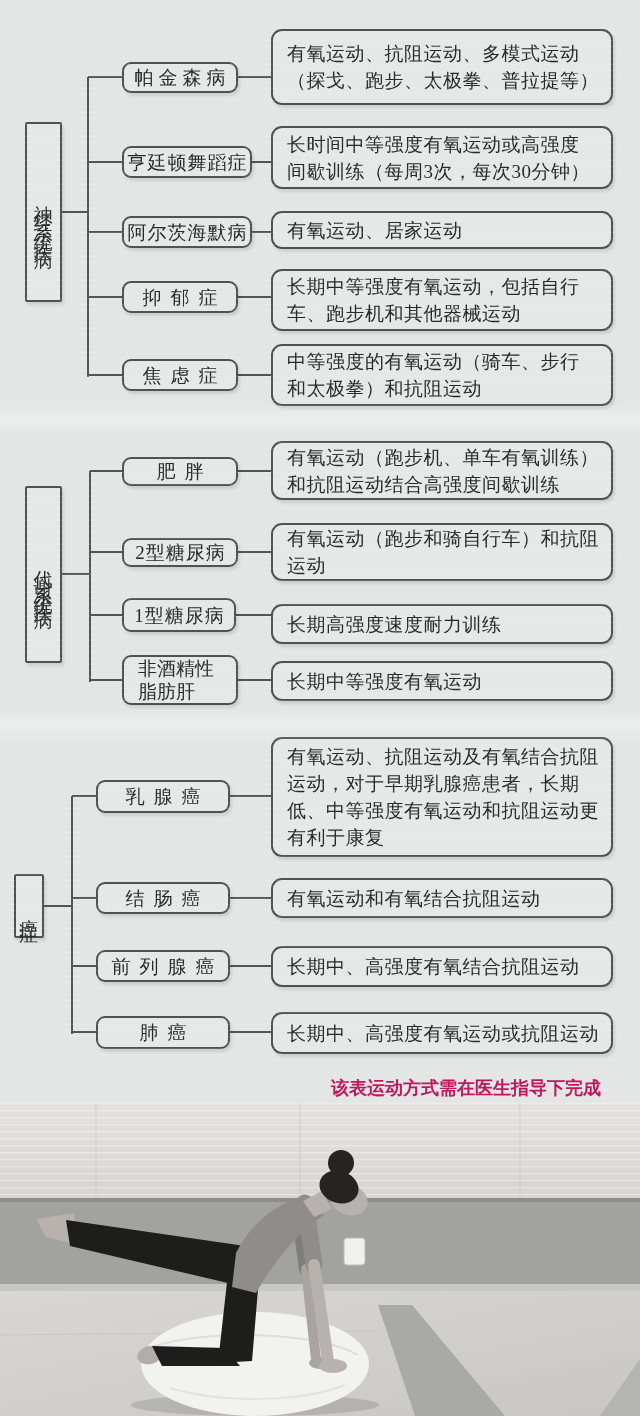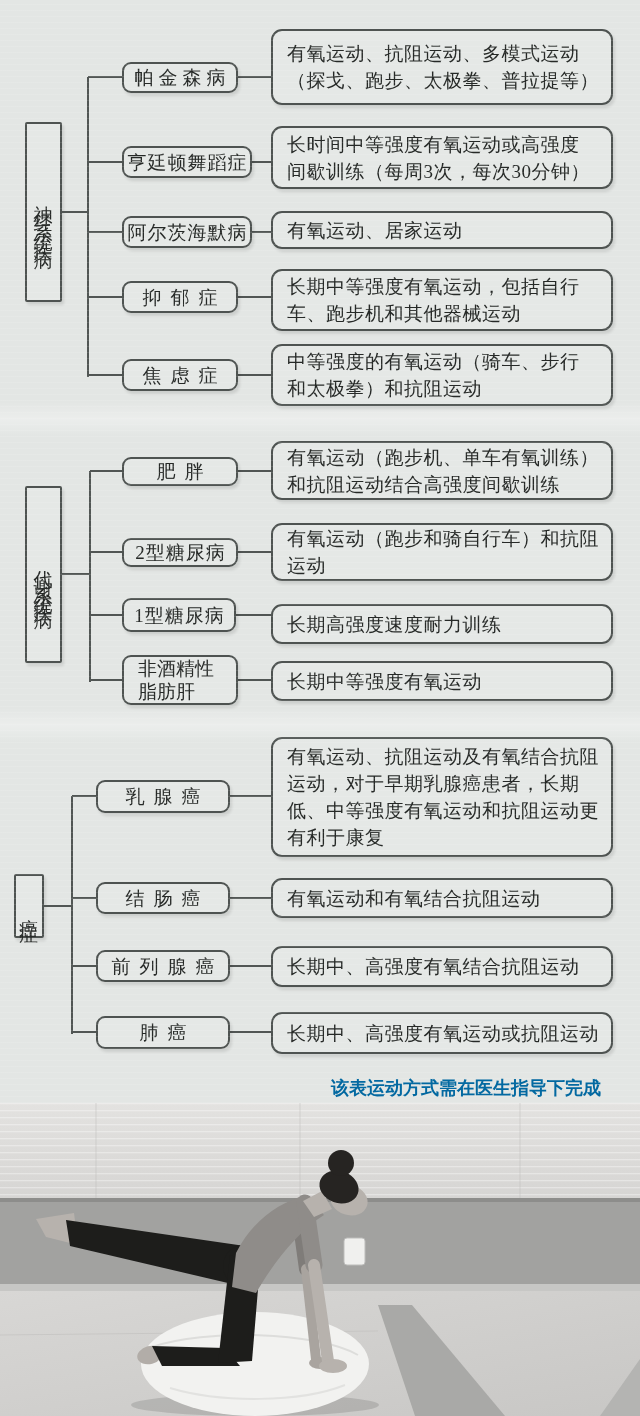--- a/index.html
+++ b/index.html
@@ -46,21 +46,21 @@
   .rbox{
     border-radius:11px;
     flex-direction:column;align-items:flex-start;justify-content:center;
     padding:0 0 0 14px;
   }
   .rbox .ln{font-size:19px;line-height:27px;white-space:nowrap;letter-spacing:0.5px;}
   .footnote{
     position:absolute;left:331px;top:1076px;
     font-family:"Liberation Sans","DejaVu Sans",sans-serif;
     font-weight:700;font-size:18px;letter-spacing:0px;
-    color:#0369a1;white-space:nowrap;
+    color:#be185d;white-space:nowrap;
   }
   .photo{position:absolute;left:0;top:1103px;width:640px;height:313px;}
 </style>
 </head>
 <body>
 
 <div class="page">
 
   <div id="diagram">
       <div class="gbox glabel" style="left: 25px; top: 122px; width: 37px; height: 180px;">

